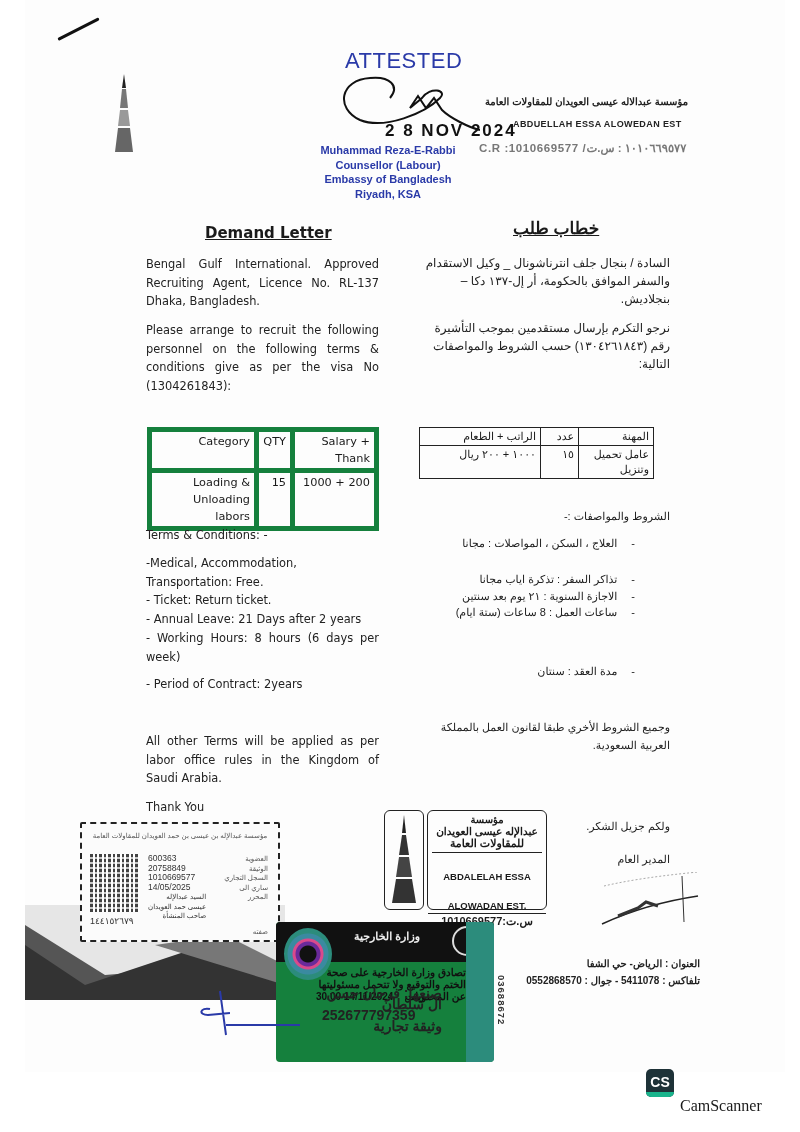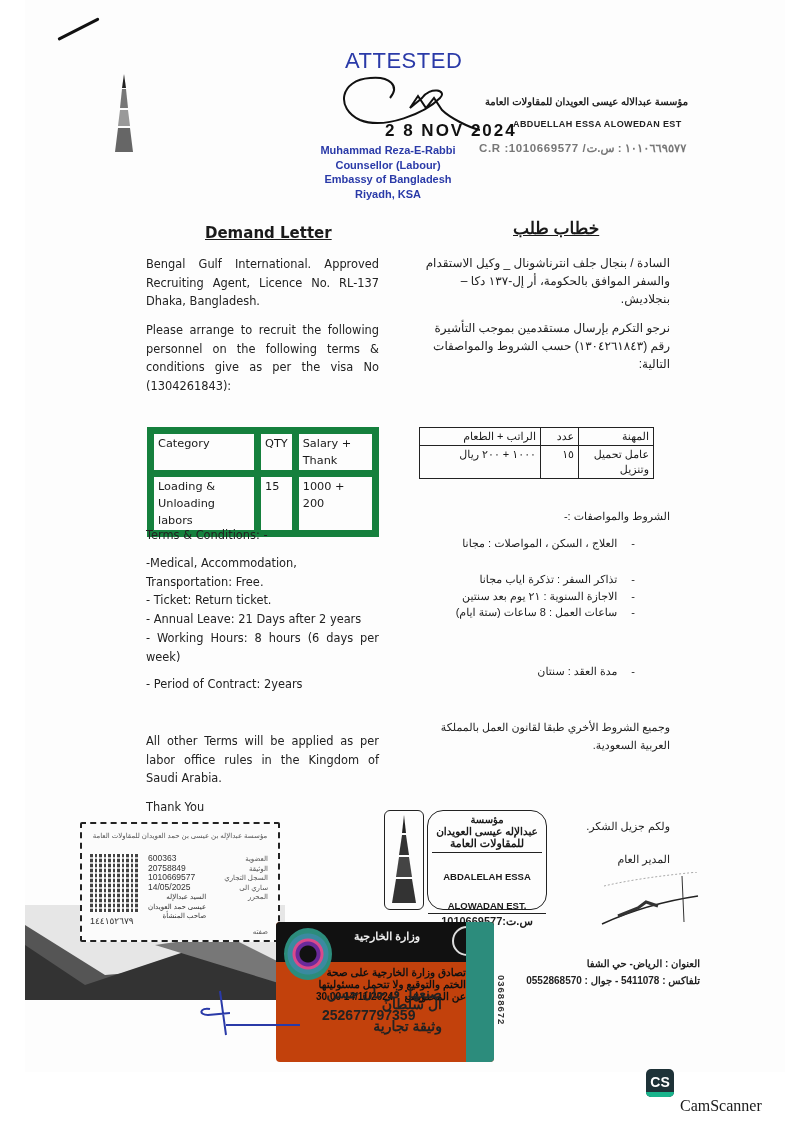--- a/index.html
+++ b/index.html
@@ -30,31 +30,31 @@
   .title-en { position: absolute; left: 205px; top: 224px; font-family: "DejaVu Sans", sans-serif; font-size: 15px; font-weight: bold; text-decoration: underline; }
   .title-ar { position: absolute; left: 505px; top: 218px; font-size: 17px; font-weight: bold; text-decoration: underline; direction: rtl; margin-left: 8px; }
 
   .en-col { position: absolute; left: 146px; width: 233px; font-family: "DejaVu Sans", sans-serif; font-size: 11.4px; line-height: 18.6px; color: #222; }
   .en-col.just { text-align: justify; text-align-last: left; }
   .ar-col { position: absolute; right: 130px; width: 250px; direction: rtl; text-align: right; font-size: 12px; line-height: 18px; color: #222; }
 
   
   table { border-collapse: collapse; position: absolute; }
   .tbl-en { left: 147px; top: 427px; width: 232px; font-family: "DejaVu Sans", sans-serif; font-size: 11.3px; }
-  .tbl-en td { border: 7px solid #15803d; padding: 1px 4px; vertical-align: top; line-height: 17px; }
+  .tbl-en td { border: 5px solid #15803d; padding: 1px 4px; vertical-align: top; line-height: 17px; text-align: right; }
   .tbl-ar { left: 419px; top: 427px; width: 235px; font-size: 11px; direction: rtl; }
   .tbl-ar td { border: 1px solid #222; padding: 1px 4px; vertical-align: top; line-height: 15px; }
 
   .ar-term { position: absolute; right: 165px; direction: rtl; font-size: 11px; color: #222; white-space: nowrap; }
   .ar-term .dash { margin-left: 14px; }
 
   
   .seal { position: absolute; left: 384px; top: 810px; width: 163px; height: 100px; }
   .seal .tower-box { position: absolute; left: 0; top: 0; width: 40px; height: 100px; border: 1.5px solid #222; border-radius: 6px; }
-  .seal .text-box { position: absolute; left: 43px; top: 0; width: 120px; height: 100px; border: 1.5px solid #222; border-radius: 16px; text-align: center; }
+  .seal .text-box { position: absolute; left: 43px; top: 0; width: 120px; height: 100px; border: 1.5px solid #222; border-radius: 6px; text-align: center; }
   .seal .ar1 { font-size: 10px; font-weight: bold; direction: rtl; margin-top: 3px; }
   .seal .ar2 { font-size: 10.5px; font-weight: bold; direction: rtl; }
   .seal .ar3 { font-size: 11px; font-weight: bold; direction: rtl; border-bottom: 1px solid #222; padding-bottom: 2px; margin: 0 4px; letter-spacing: 1px; }
   .seal .en1 { font-size: 9.5px; font-weight: bold; line-height: 11px; margin-top: 18px; }
   .seal .cr { font-size: 11px; font-weight: bold; border-top: 1px solid #222; margin-top: 2px; padding-top: 1px; }
 
   
   .chamber { position: absolute; left: 80px; top: 822px; width: 200px; height: 120px; background: #fbfbfb; border: 2px dashed #222; border-radius: 2px; }
   .chamber .hdr { position: absolute; top: 8px; width: 100%; text-align: center; font-size: 7px; direction: rtl; color: #555; }
   .chamber .qr { position: absolute; left: 8px; top: 30px; width: 50px; height: 58px; background:
@@ -63,21 +63,21 @@
   .chamber .qr::after { content: ""; position: absolute; inset: 0; background: repeating-linear-gradient(0deg, transparent 0 3px, rgba(255,255,255,0.7) 3px 5px); }
   .chamber .vals { position: absolute; left: 66px; top: 30px; font-size: 8.5px; line-height: 9.5px; color: #333; }
   .chamber .lbls { position: absolute; right: 10px; top: 30px; font-size: 7px; line-height: 9.5px; direction: rtl; text-align: right; color: #555; }
   .chamber .num-ar { position: absolute; left: 8px; top: 92px; font-size: 9px; font-weight: normal; color: #333; letter-spacing: 1px; }
   .chamber .sig-line { position: absolute; right: 10px; top: 104px; font-size: 7px; direction: rtl; color: #555; }
 
   
   .band { position: absolute; left: 25px; top: 905px; width: 260px; height: 95px; }
 
   
-  .mofa { position: absolute; left: 276px; top: 922px; width: 218px; height: 140px; background: #c2410c; border-radius: 4px; overflow: hidden; }
+  .mofa { position: absolute; left: 276px; top: 922px; width: 218px; height: 140px; background: #15803d; border-radius: 4px; overflow: hidden; }
   .mofa .top { position: absolute; left: 0; top: 0; width: 100%; height: 40px; background: #111; }
   .mofa .rosette { position: absolute; left: 8px; top: 6px; width: 48px; height: 52px; border-radius: 50%; background: radial-gradient(circle, #111 0 8px, #6a2a9a 9px 12px, #d94a8c 13px 15px, #3a8aa0 16px 20px, #2c8c7c 21px 26px); border: 3px solid #2c8c7c; }
   .mofa .minlabel { position: absolute; left: 78px; top: 8px; font-size: 11px; color: #eee; font-weight: bold; direction: rtl; }
   .mofa .emblem { position: absolute; right: 12px; top: 4px; width: 30px; height: 30px; border: 2px solid #ddd; border-radius: 50%; }
   .mofa .strip { position: absolute; right: 0; top: 0; width: 28px; height: 140px; background: #2c8c7c; }
   .mofa .txt { position: absolute; left: 30px; top: 44px; width: 160px; direction: rtl; text-align: right; font-size: 10.5px; font-weight: bold; color: #111; line-height: 12px; }
   .mofa .fee { position: absolute; left: 40px; top: 69px; font-size: 10px; font-weight: bold; color: #111; }
   .mofa .rows { position: absolute; left: 46px; top: 66px; font-size: 14px; font-weight: bold; color: #222; line-height: 11px; }
   .sticker-serial { position: absolute; left: 496px; top: 975px; writing-mode: vertical-rl; font-size: 9.5px; font-weight: bold; color: #333; letter-spacing: 1px; }
 

